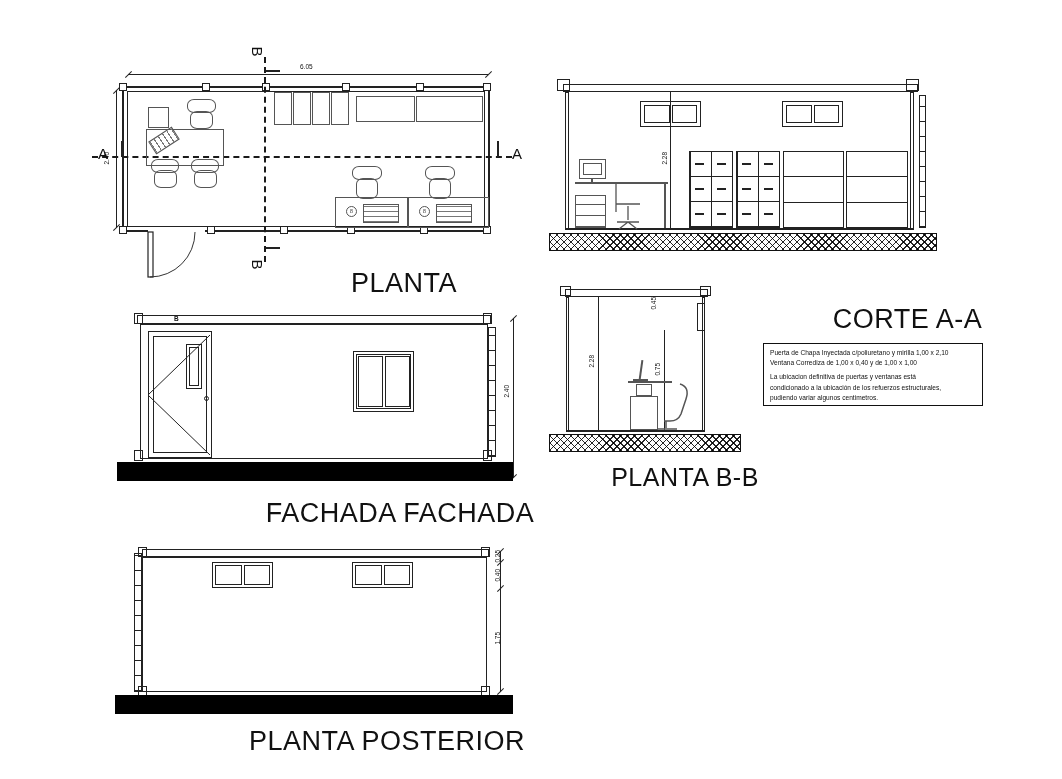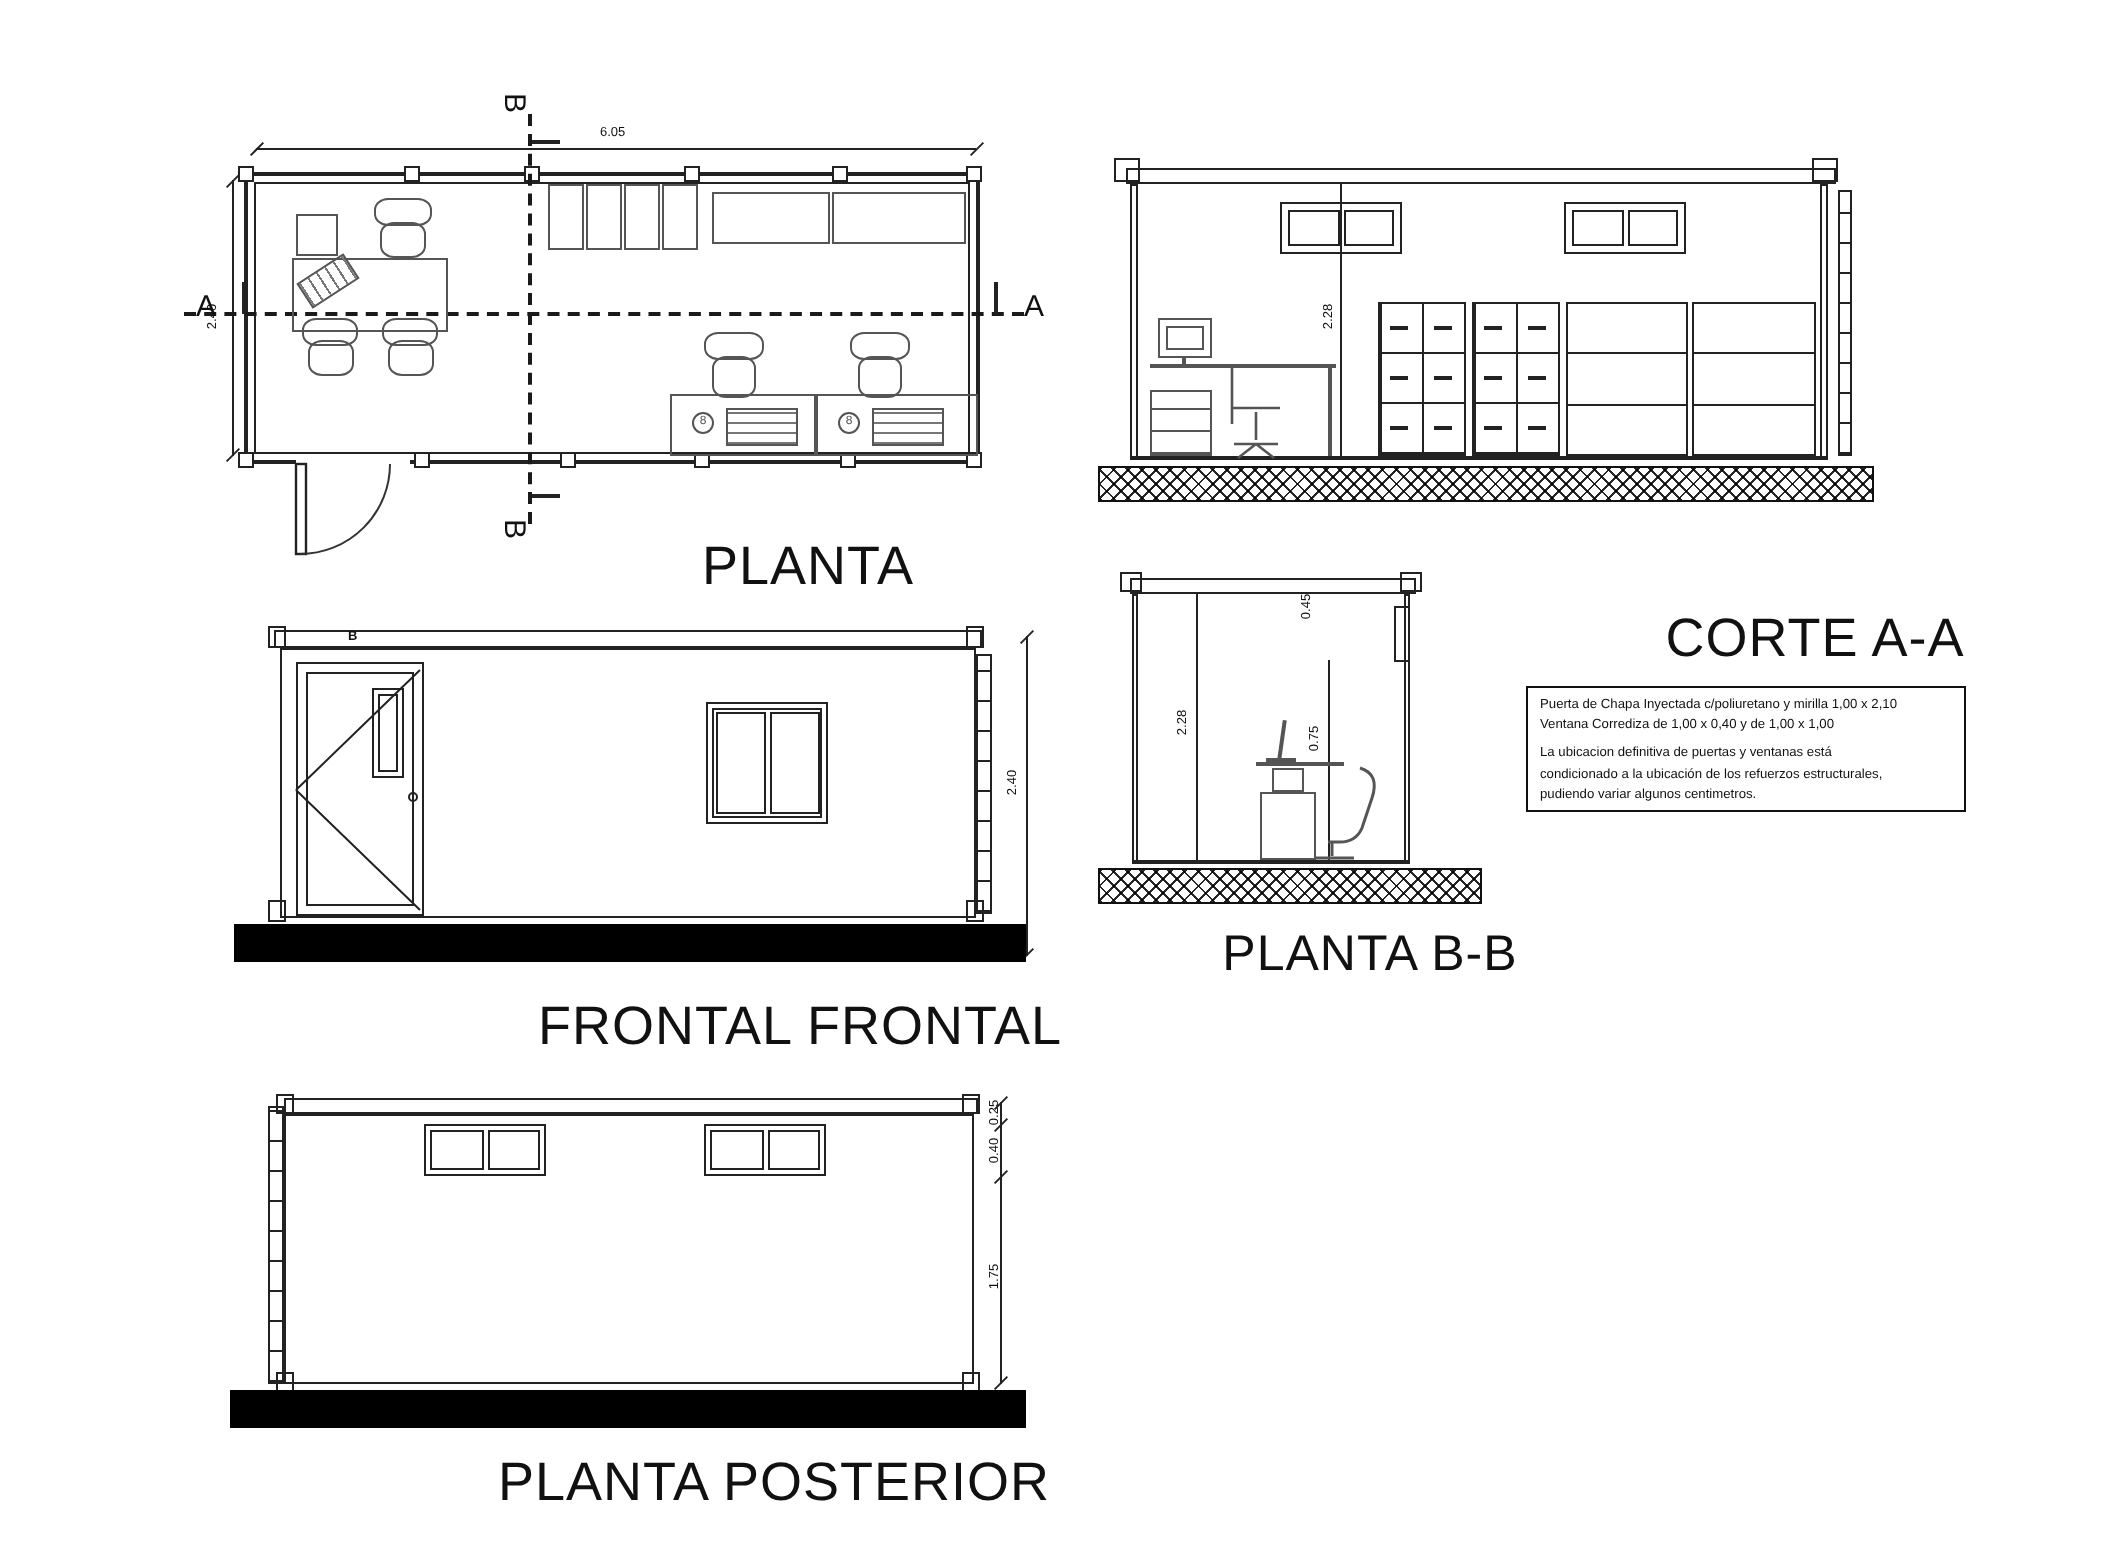--- a/index.html
+++ b/index.html
@@ -232,21 +232,21 @@
     <div class="r" style="left:356px;top:354px;width:55px;height:55px;"></div>
     <div class="r" style="left:358px;top:356px;width:25px;height:51px;"></div>
     <div class="r" style="left:385px;top:356px;width:25px;height:51px;"></div>
 
     <div class="bgl" style="left:513px;top:318px;width:1px;height:160px;"></div>
     <div class="tick" style="left:509px;top:318px;"></div>
     <div class="tick" style="left:509px;top:477px;"></div>
     <div class="dim dimv" style="left:501px;top:388px;">2.40</div>
 
     <div class="black" style="left:117px;top:462px;width:396px;height:19px;"></div>
-    <div class="title" style="left:255px;top:498px;width:290px;">FRONTAL FRONTAL</div>
+    <div class="title" style="left:255px;top:498px;width:290px;">FACHADA FACHADA</div>
   </div>
 
   <div>
     <div class="post" style="left:138px;top:547px;width:9px;height:10px;"></div>
     <div class="post" style="left:481px;top:547px;width:9px;height:10px;"></div>
     <div class="post" style="left:138px;top:686px;width:9px;height:10px;"></div>
     <div class="post" style="left:481px;top:686px;width:9px;height:10px;"></div>
     <div class="r ticks" style="left:134px;top:553px;width:8px;height:139px;"></div>
     <div class="r" style="left:142px;top:549px;width:347px;height:8px;"></div>
     <div class="r" style="left:142px;top:557px;width:345px;height:135px;"></div>

